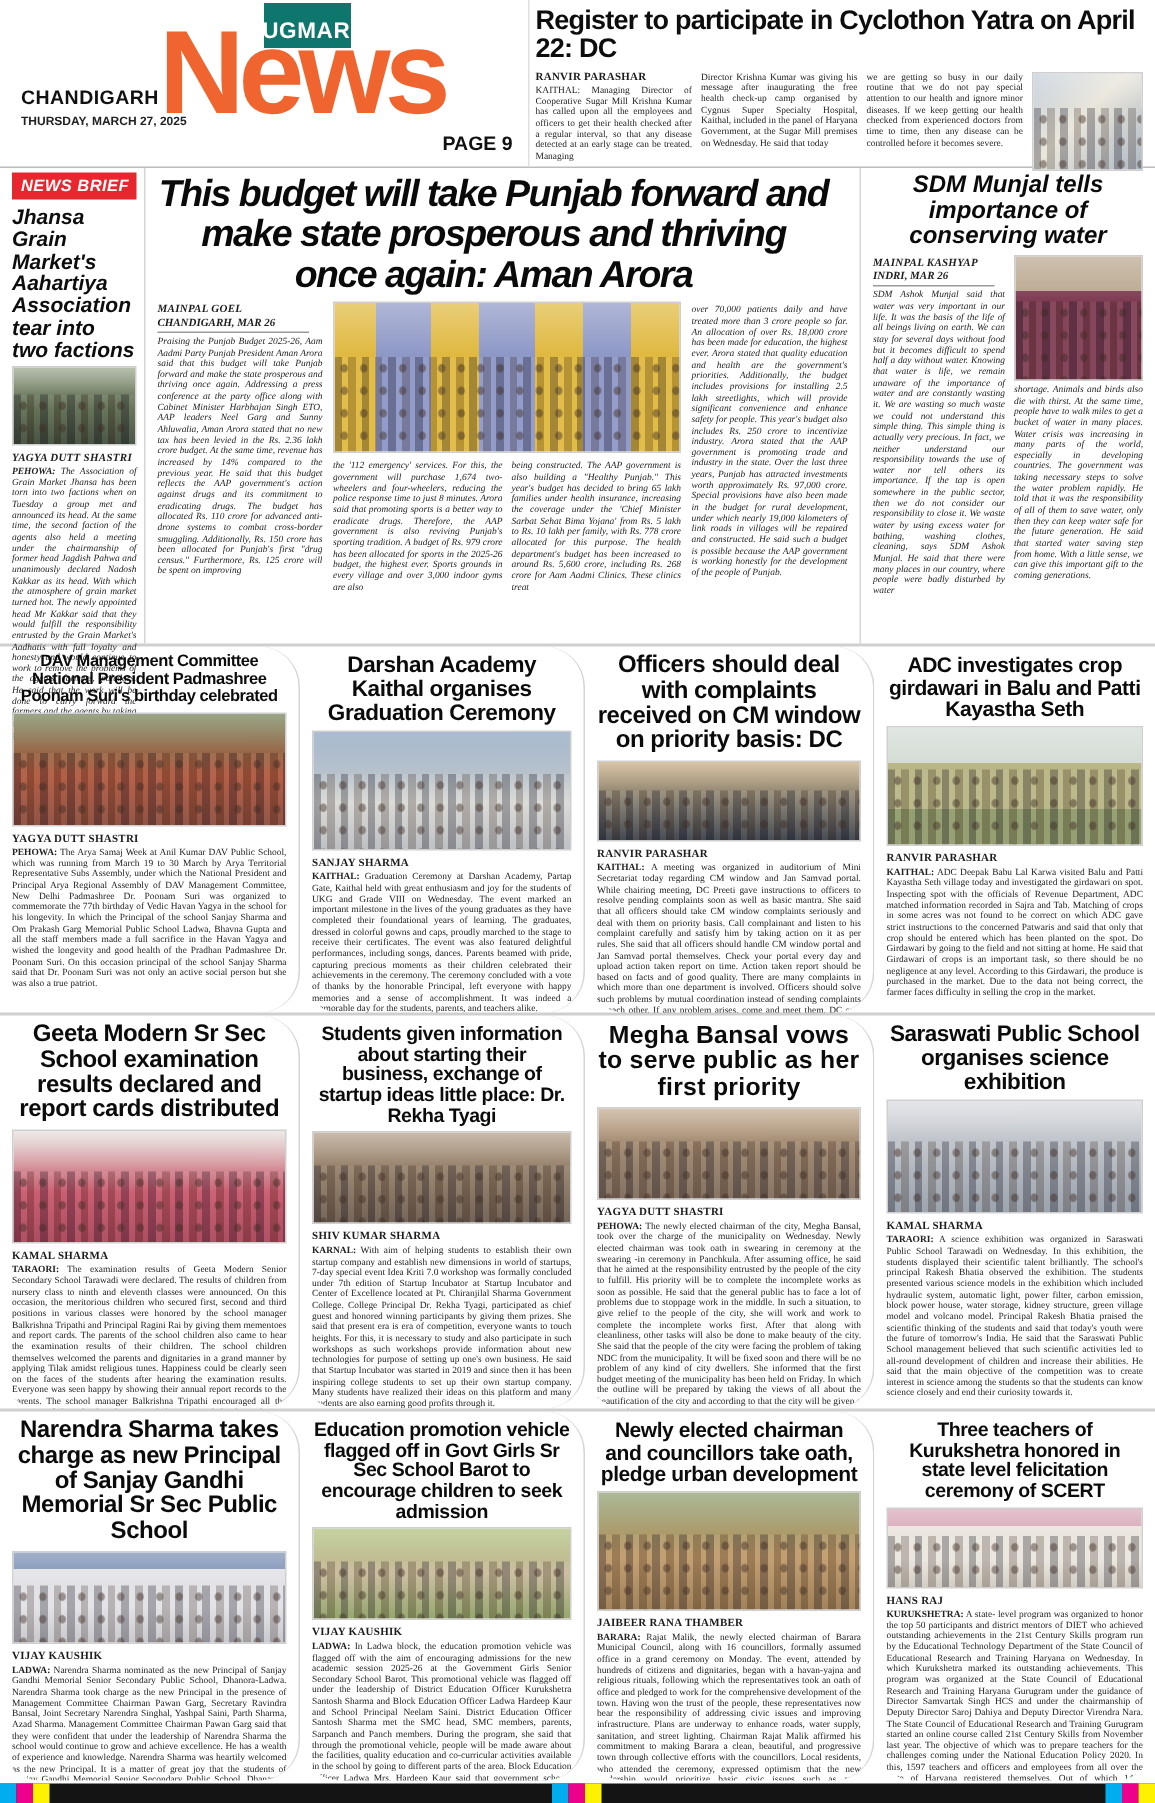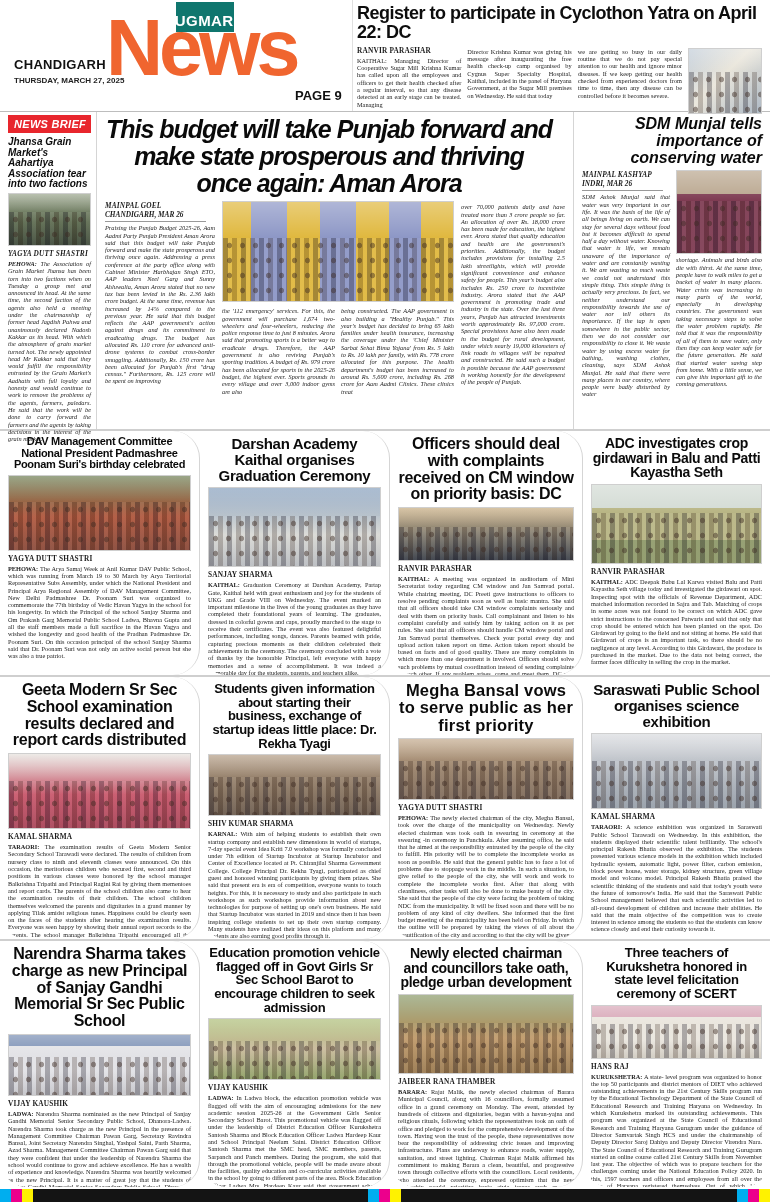--- a/index.html
+++ b/index.html
@@ -57,36 +57,36 @@
   .tsbody{display:flex;gap:6px;}
   .tscol{flex:1;}
   .tscol .byline{margin-top:0;}
   .tsphoto{width:74px;height:66px;flex:none;margin-top:2px;}
 
   
   .row1{height:319px;display:flex;border-bottom:2px solid #cfcfcf;font-style:italic;}
   .brief{width:97px;flex:none;padding:3px 5px 0 8px;border-right:1px solid #d5d5d5;}
   .brieflabel{background:#e8262d;color:#fff;font-family:"Liberation Sans",sans-serif;font-weight:bold;
               font-size:11px;padding:3px 0 3px 6px;letter-spacing:.3px;margin-bottom:4px;}
-  .briefhead{font-family:"Liberation Sans",sans-serif;font-weight:bold;font-size:10px;line-height:1.06;margin:0 0 3px 0;color:#0d0d0d;}
+  .briefhead{font-family:"Liberation Sans",sans-serif;font-weight:bold;font-size:14px;line-height:1.06;margin:0 0 3px 0;color:#0d0d0d;}
   .brief .photo{height:53px;}
 
   .leadstory{width:477px;flex:none;padding:4px 8px 0 8px;border-right:1px solid #d5d5d5;}
   .leadhead{font-family:"Liberation Sans",sans-serif;font-weight:bold;font-size:25px;letter-spacing:-1px;
             line-height:1.07;text-align:center;margin:0 12px 5px 0;color:#0a0a0a;}
   .leadcols{display:flex;gap:7px;}
   .lcol1{width:110px;flex:none;}
   .lmid{width:232px;flex:none;}
   .leadphoto{height:101px;margin-bottom:3px;}
   .lmidcols{display:flex;gap:6px;}
   .lmidcols .body{flex:1;}
   .lcol4{flex:1;}
 
   .waterstory{flex:1;padding:4px 8px 0 8px;}
-  .whead{font-family:"Liberation Sans",sans-serif;font-weight:bold;font-size:16px;line-height:1.05;text-align:right;margin:0 0 4px 0;color:#0a0a0a;}
+  .whead{font-family:"Liberation Sans",sans-serif;font-weight:bold;font-size:16px;line-height:1.05;text-align:center;margin:0 0 4px 0;color:#0a0a0a;}
   .wcols{display:flex;gap:6px;}
   .wleft{width:88px;flex:none;}
   .wright{flex:1;}
   .wright .photo{height:84px;margin-bottom:2px;}
 
   
   .grid{display:grid;grid-template-columns:200px 190px 193px 187px;border-bottom:2px solid #cfcfcf;}
   .r2{height:246px;}
   .r3{height:264px;}
   .r4{height:246px;border-bottom:none;}

